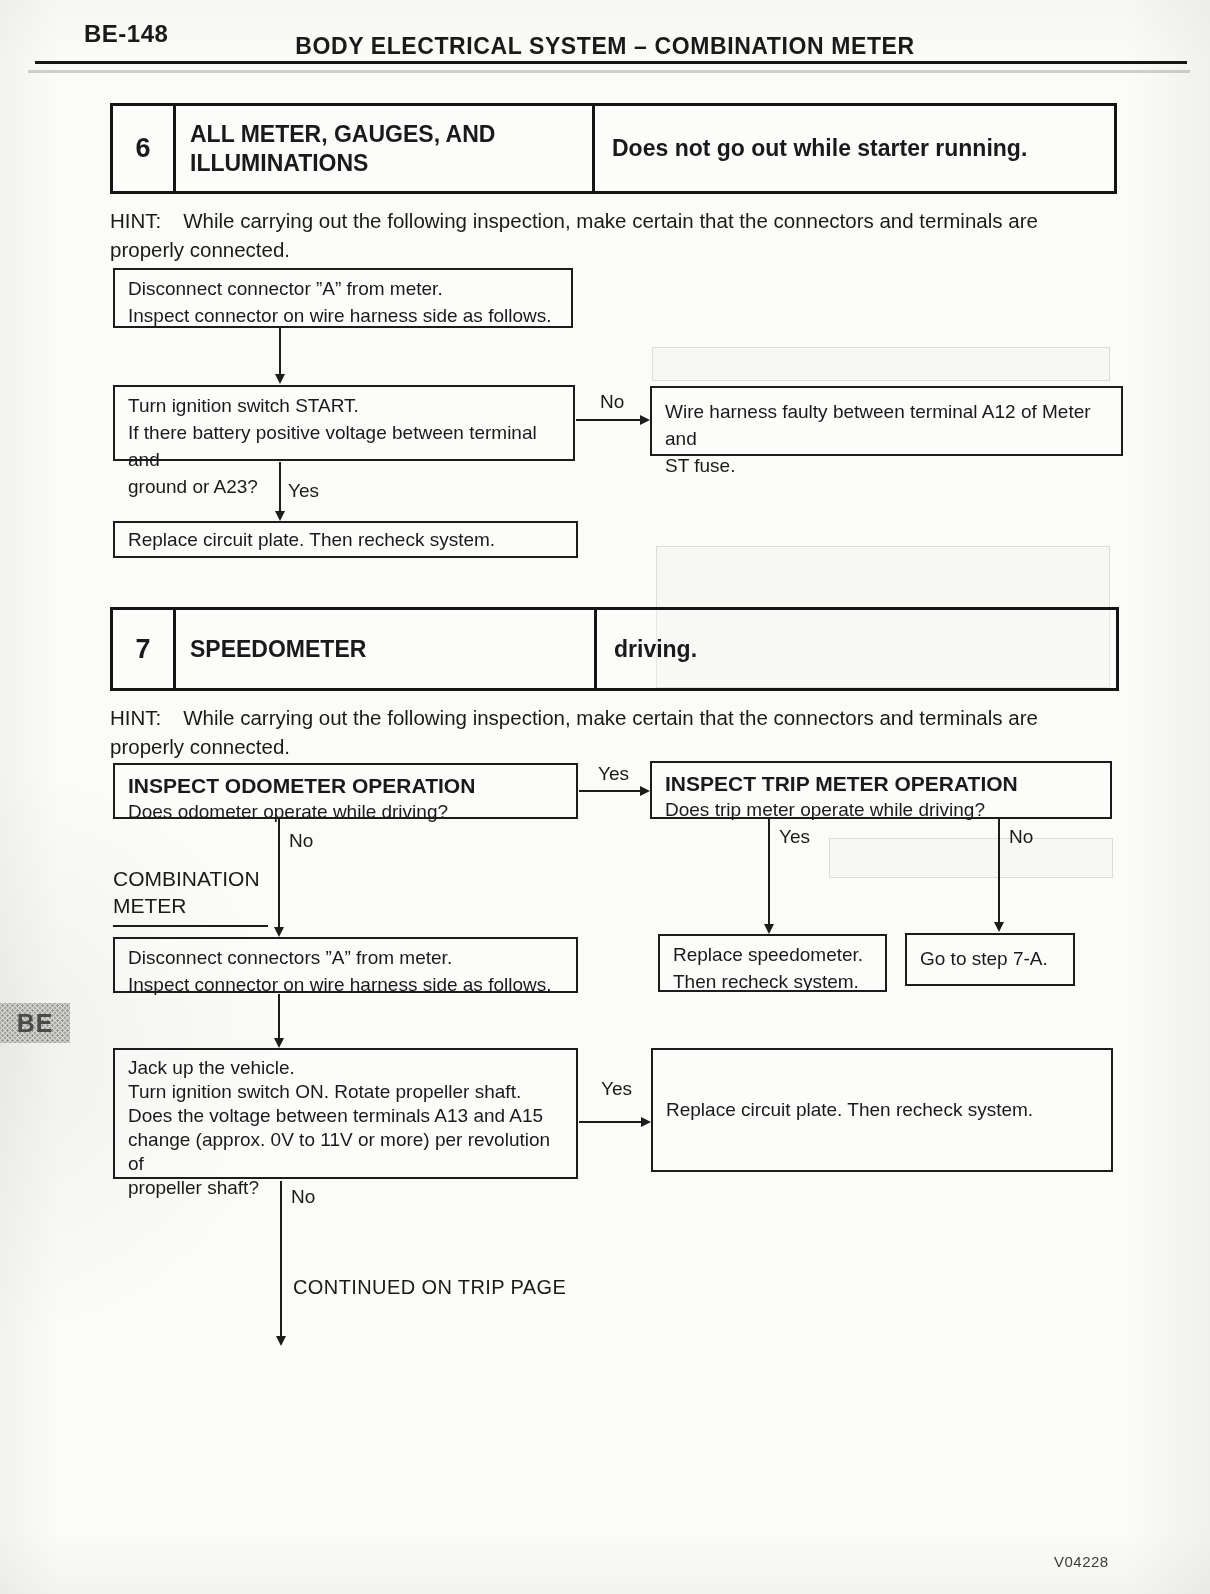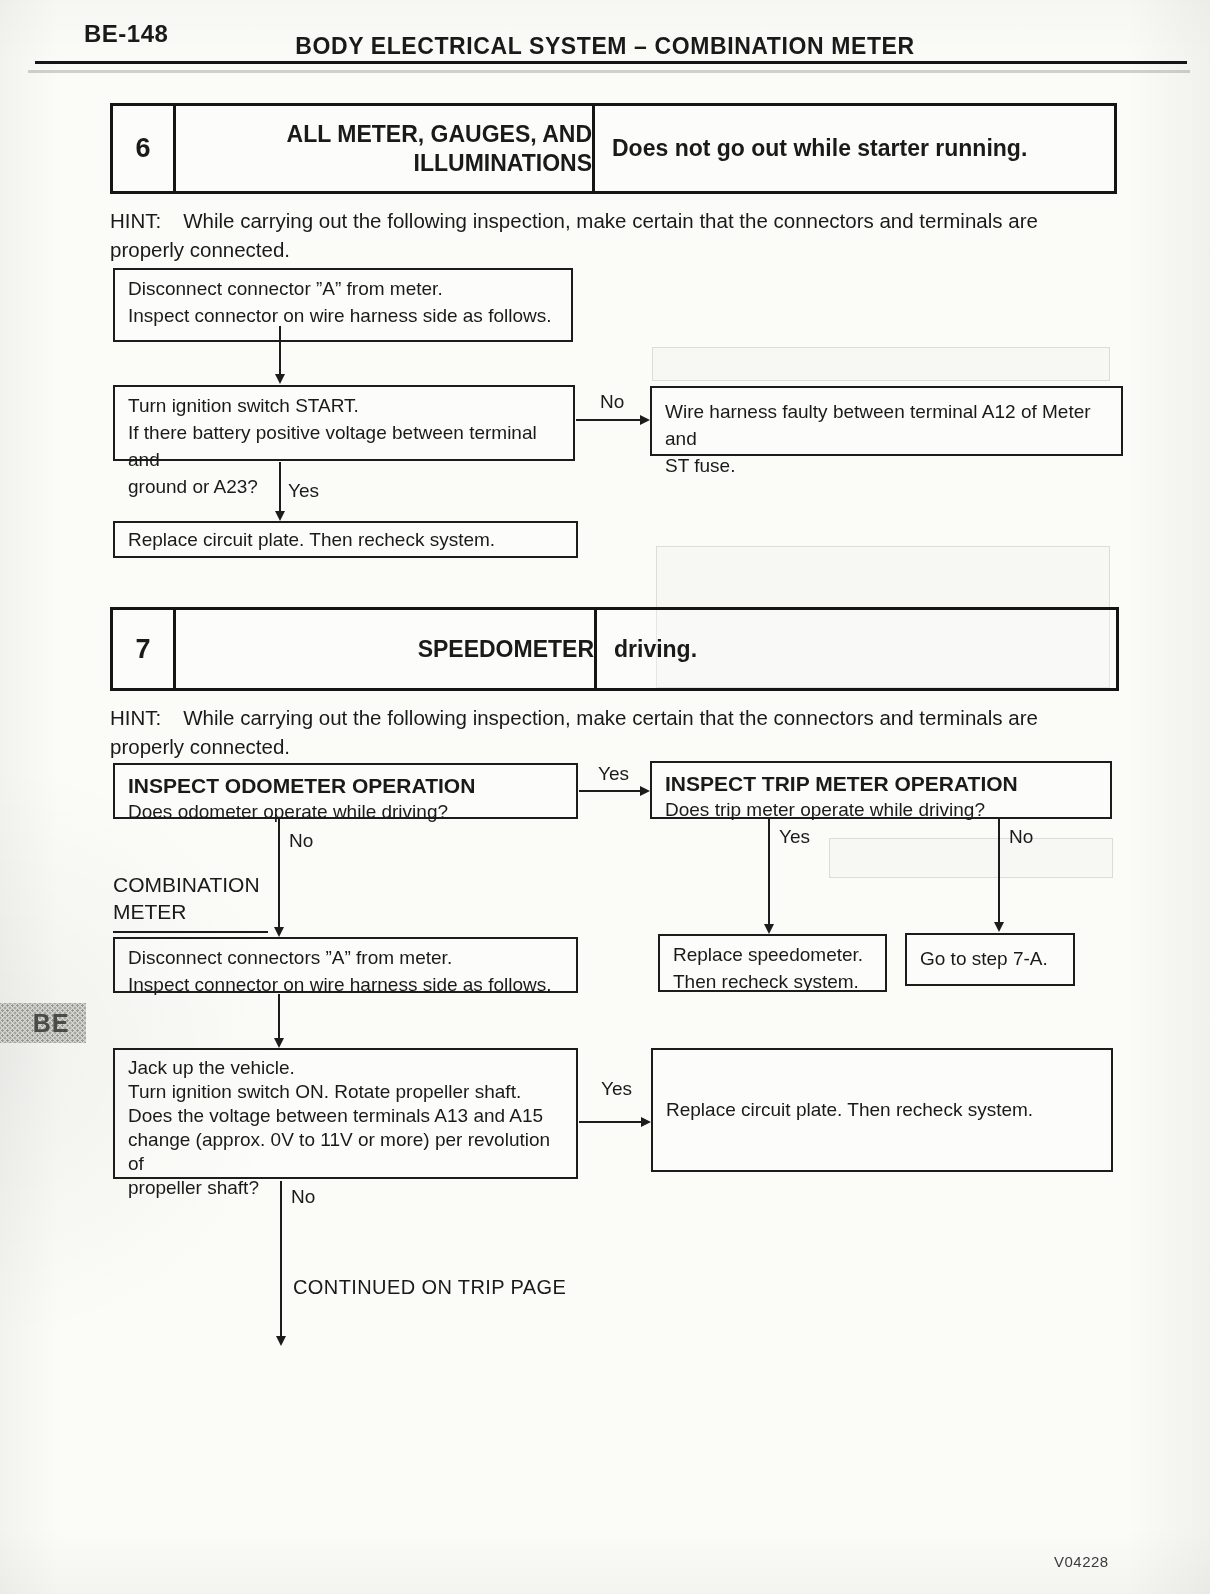--- a/index.html
+++ b/index.html
@@ -16,21 +16,21 @@
   .abs{position:absolute;}
   .pageno{left:84px;top:20px;font-size:24px;font-weight:bold;letter-spacing:0.5px;}
   .doctitle{left:0;right:0;top:33px;text-align:center;font-size:23px;font-weight:bold;letter-spacing:0.6px;}
   .rule-main{left:35px;top:61px;width:1152px;height:3px;background:#161616;}
   .rule-echo{left:28px;top:70px;width:1162px;height:3px;background:rgba(110,110,105,0.30);}
 
   .sechdr{border:3px solid #151515;display:flex;align-items:stretch;background:rgba(255,255,255,0.3);}
   .sechdr .num{width:60px;border-right:3px solid #151515;display:flex;align-items:center;justify-content:center;
     font-size:27px;font-weight:bold;}
   .sechdr .ttl{border-right:3px solid #151515;display:flex;flex-direction:column;justify-content:center;
-    padding-left:14px;font-size:23px;font-weight:bold;line-height:1.25;text-align:right;}
+    padding-left:14px;font-size:23px;font-weight:bold;line-height:1.25;}
   .sechdr .sym{flex:1;display:flex;flex-direction:column;justify-content:center;
     padding-left:17px;font-size:23px;font-weight:bold;line-height:1.25;}
 
   .hint{font-size:20.5px;line-height:1.42;}
   .hint .lbl{margin-right:22px;}
 
   .fbox{position:absolute;border:2px solid #1c1c1c;background:rgba(255,255,255,0.25);
     font-size:19px;line-height:1.42;padding:6px 13px;box-sizing:border-box;}
   .fbox .bt{font-size:21px;font-weight:bold;line-height:1.25;padding-top:2px;}
 
@@ -44,21 +44,21 @@
 
   .comb{font-size:21px;line-height:1.28;border-bottom:2px solid #1c1c1c;padding-bottom:5px;width:155px;}
 
   .continued{font-size:20px;letter-spacing:0.4px;}
 
   .betab{left:0;top:1003px;width:70px;height:40px;
     background-color:#d6d6d2;
     background-image:radial-gradient(#93938d 28%, transparent 32%),radial-gradient(#93938d 28%, transparent 32%);
     background-size:5px 5px;background-position:0 0,2.5px 2.5px;
     display:flex;align-items:center;justify-content:center;
-    font-size:25px;font-weight:bold;color:#4b4b48;letter-spacing:1px;padding-left:16px;}
+    font-size:25px;font-weight:bold;color:#4b4b48;letter-spacing:1px;}
 
   .footcode{left:1054px;top:1553px;font-size:15px;color:#3c3c3a;letter-spacing:0.5px;}
 
   .ghost{position:absolute;border:1px solid rgba(150,150,145,0.28);background:rgba(180,180,175,0.05);}
 </style>
 </head>
 <body>
 
 <div class="page">
 
@@ -80,21 +80,21 @@
     <div class="sym">
       <span>Does not go out while starter running.</span>
     </div>
   </div>
 
   <div class="abs hint" style="left:110px;top:206px;width:1030px;">
     <span class="lbl">HINT:</span><span>While carrying out the following inspection, make certain that the connectors and terminals are</span><br>
     <span>properly connected.</span>
   </div>
 
-  <div class="fbox" style="left:113px;top:268px;width:460px;height:74px;">
+  <div class="fbox" style="left:113px;top:268px;width:460px;height:60px;">
     <div>Disconnect connector ”A” from meter.</div>
     <div>Inspect connector on wire harness side as follows.</div>
   </div>
 
   <div class="vline" style="left:279px;top:326px;height:49px;"></div>
   <div class="arr-d" style="left:275px;top:374px;"></div>
 
   <div class="fbox" style="left:113px;top:385px;width:462px;height:76px;">
     <div>Turn ignition switch START.</div>
     <div>If there battery positive voltage between terminal and</div>
@@ -144,21 +144,21 @@
 
   <div class="fbox" style="left:650px;top:761px;width:462px;height:58px;">
     <div class="bt">INSPECT TRIP METER OPERATION</div>
     <div>Does trip meter operate while driving?</div>
   </div>
 
   <div class="vline" style="left:278px;top:819px;height:109px;"></div>
   <div class="blabel" style="left:289px;top:830px;">No</div>
   <div class="arr-d" style="left:274px;top:927px;"></div>
 
-  <div class="abs comb" style="left:113px;top:866px;margin-top:6px;">
+  <div class="abs comb" style="left:113px;top:866px;">
     <div>COMBINATION</div>
     <div>METER</div>
   </div>
 
   <div class="vline" style="left:768px;top:819px;height:106px;"></div>
   <div class="blabel" style="left:779px;top:826px;">Yes</div>
   <div class="arr-d" style="left:764px;top:924px;"></div>
 
   <div class="vline" style="left:998px;top:819px;height:104px;"></div>
   <div class="blabel" style="left:1009px;top:826px;">No</div>

